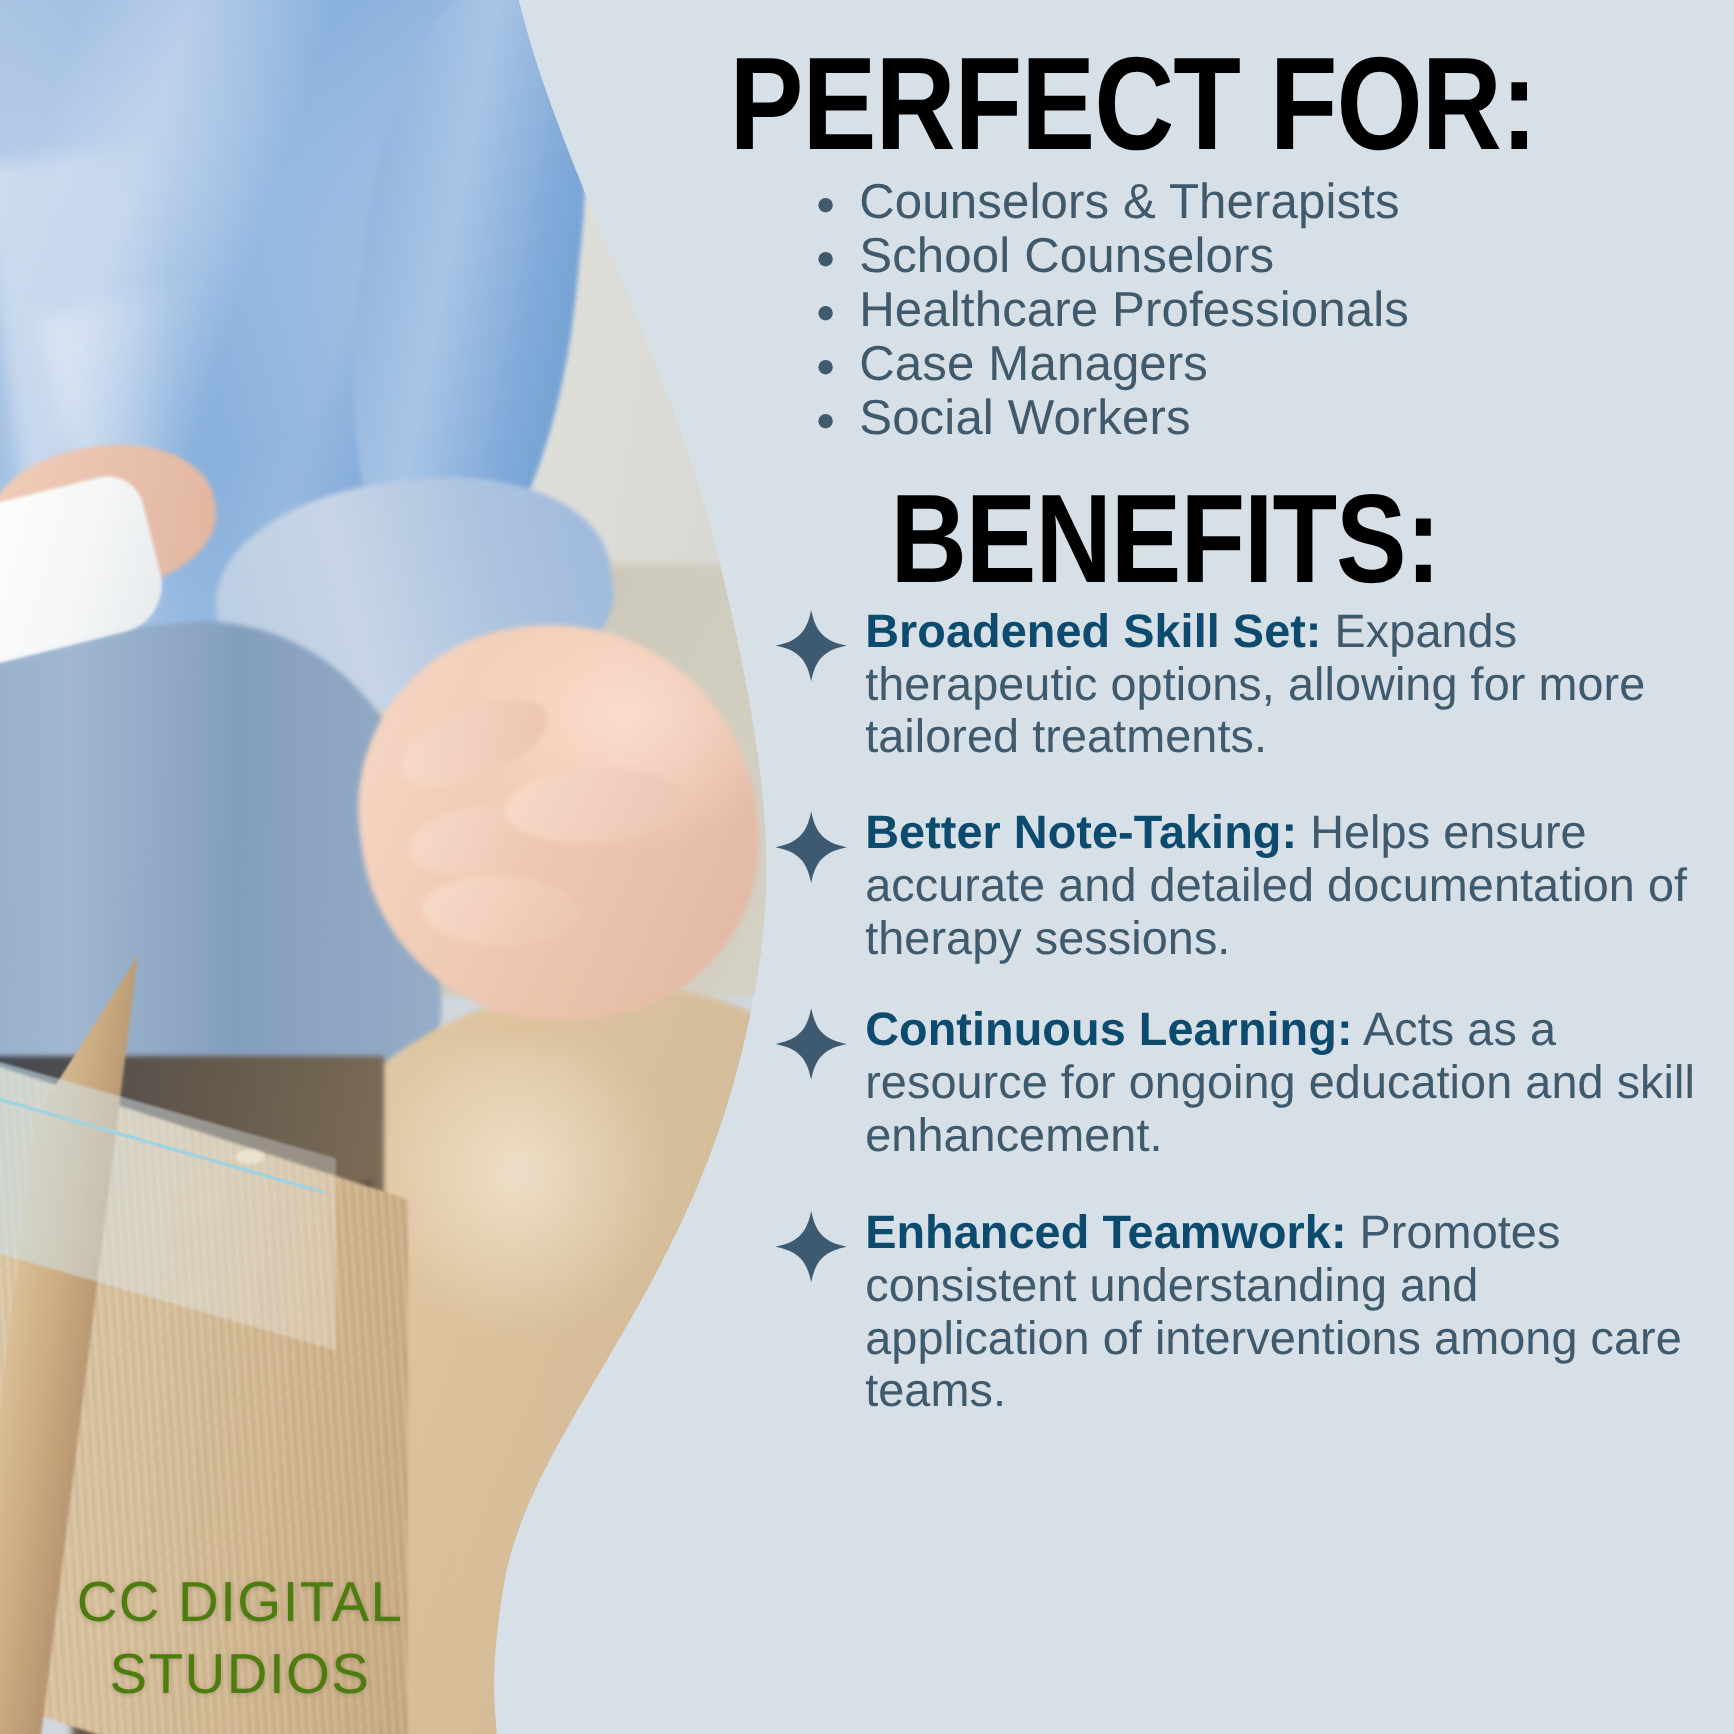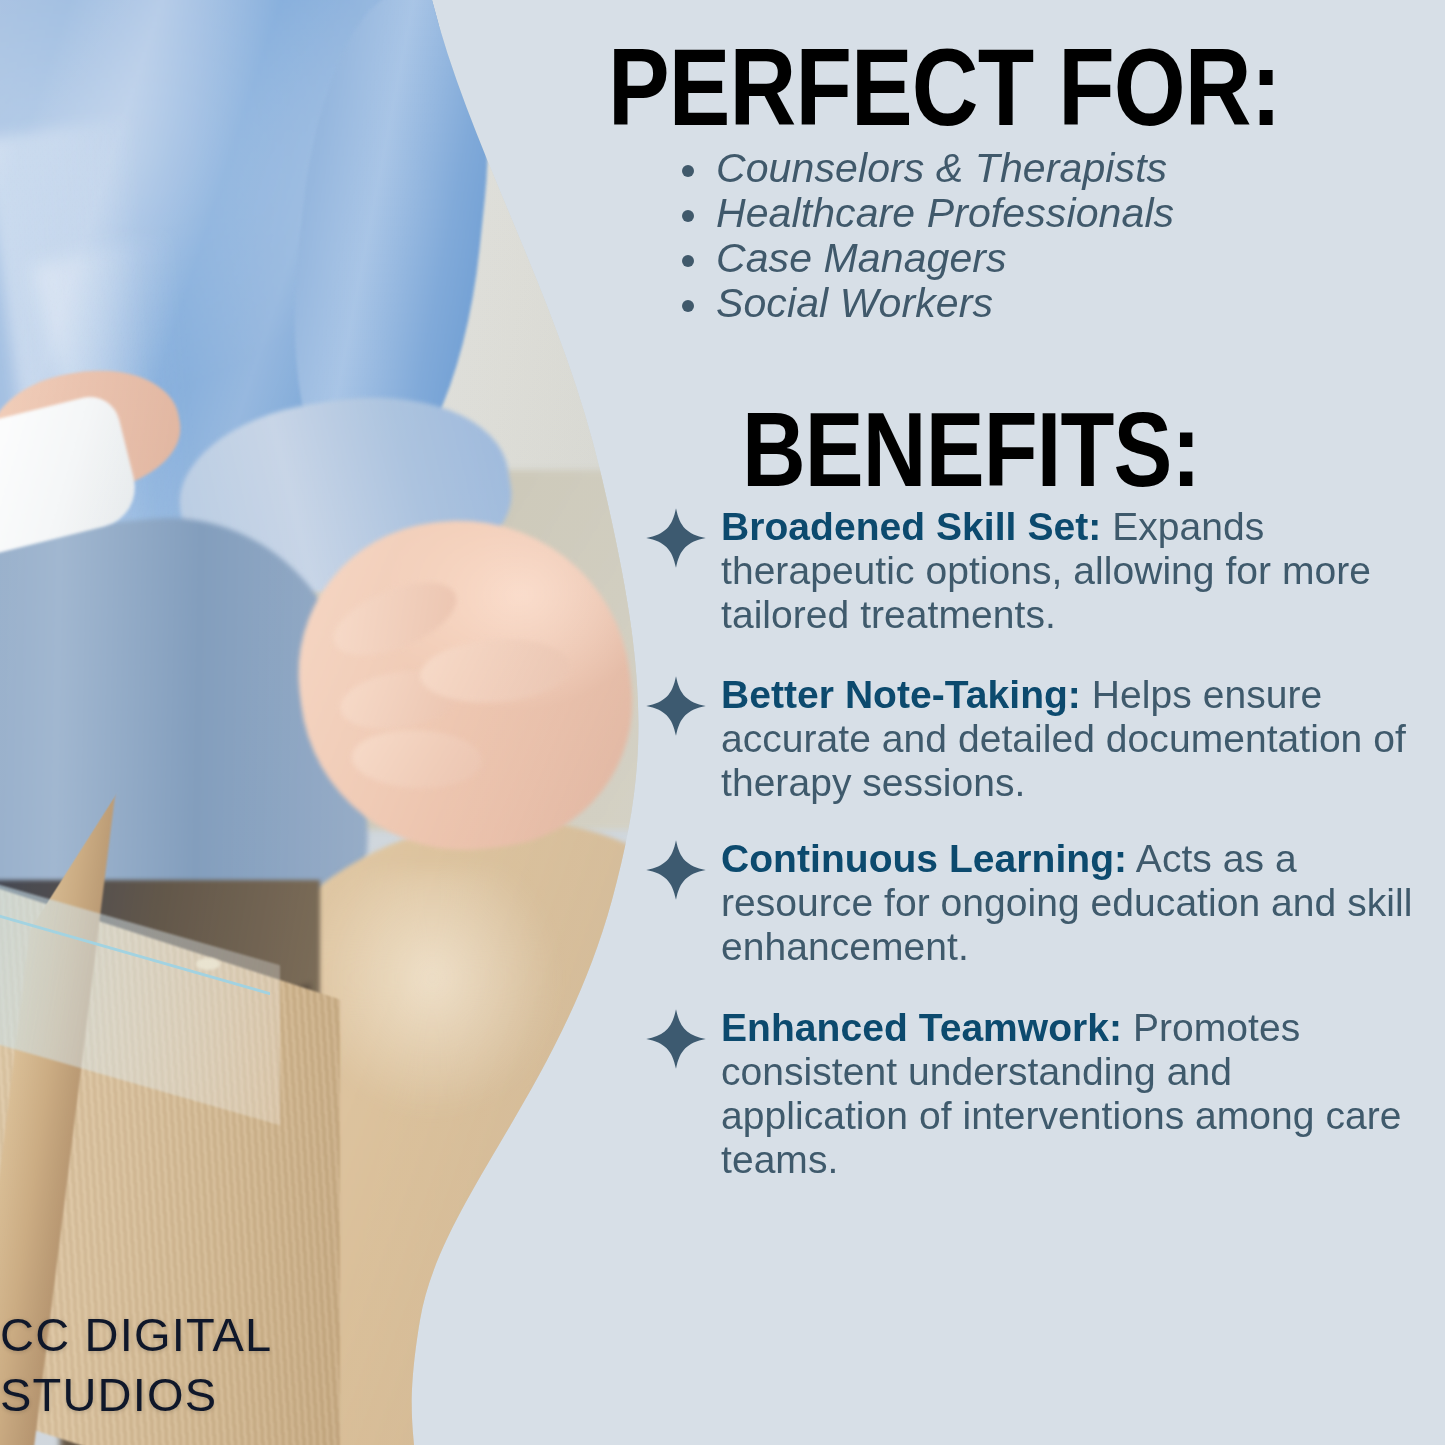--- a/index.html
+++ b/index.html
@@ -167,21 +167,21 @@
     background:#e8e2cf;border-radius:50%;filter:blur(1.4px);
   }
   .photo-veil{
     position:absolute;inset:0;
     background:linear-gradient(100deg,rgba(255,255,255,.05) 0%,rgba(255,255,255,.02) 60%,rgba(214,222,231,.18) 100%);
   }
 
   
   .watermark{
     position:absolute;left:0;top:1305px;width:400px;
-    text-align:left;color:#0f172a;
+    text-align:center;color:#4d7c0f;
     font-family:"Liberation Sans", sans-serif;
     font-weight:400;font-size:47px;line-height:1.28;
     letter-spacing:1.2px;
     text-shadow:0 1px 4px rgba(0,0,0,.18);
     pointer-events:none;
   }
 
   
   .content{position:absolute;left:0;top:0;width:1429px;height:1445px;}
 
@@ -191,21 +191,21 @@
     font-weight:700;color:#000000;
     transform:scaleX(.84);transform-origin:left center;
     letter-spacing:-1px;
     white-space:nowrap;
   }
   #perfect-for{left:608px;top:26px;font-size:110px;line-height:1.1;}
   #benefits{left:742px;top:392px;font-size:105px;line-height:1.1;}
 
   .for-list{
     position:absolute;left:676px;top:146px;width:740px;
-    margin:0;padding:0;list-style:none;font-style:italic;
+    margin:0;padding:0;list-style:none;
   }
   .for-list li{
     position:relative;
     color:#40596b;
     font-size:41px;line-height:45px;
     padding-left:40px;
     letter-spacing:.1px;
   }
   .for-list li .dot{
     position:absolute;left:6px;top:19px;
@@ -280,20 +280,24 @@
 
     <div class="heading" id="perfect-for">PERFECT FOR:</div>
 
     <ul class="for-list">
       <li>
         <span class="dot"></span>
         <span>Counselors &amp; Therapists</span>
       </li>
       <li>
         <span class="dot"></span>
+        <span>School Counselors</span>
+      </li>
+      <li>
+        <span class="dot"></span>
         <span>Healthcare Professionals</span>
       </li>
       <li>
         <span class="dot"></span>
         <span>Case Managers</span>
       </li>
       <li>
         <span class="dot"></span>
         <span>Social Workers</span>
       </li>

